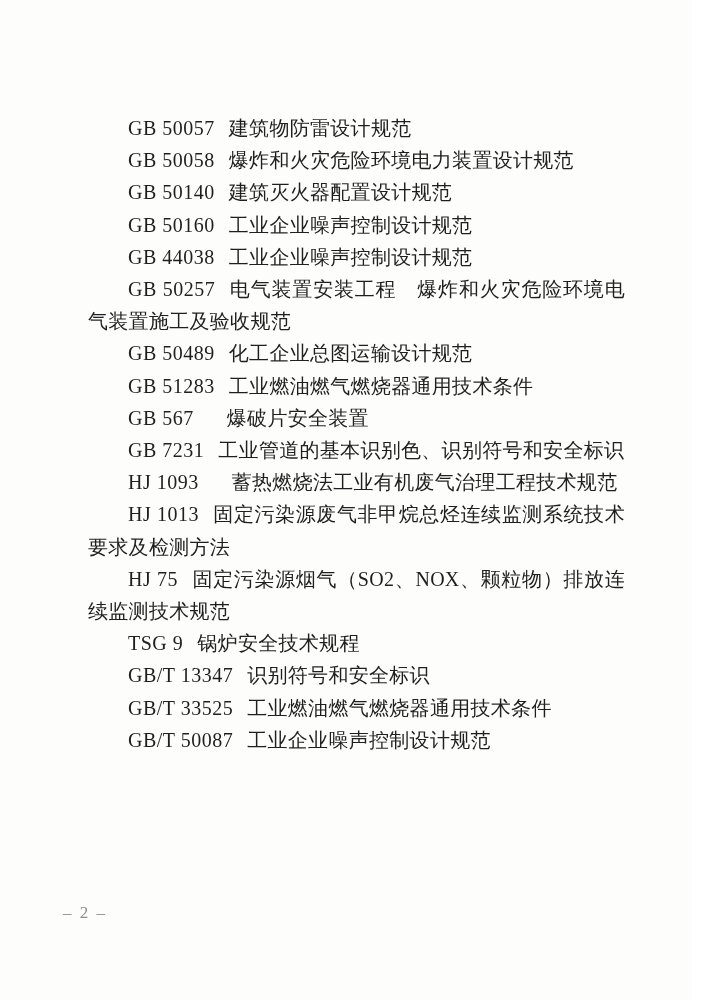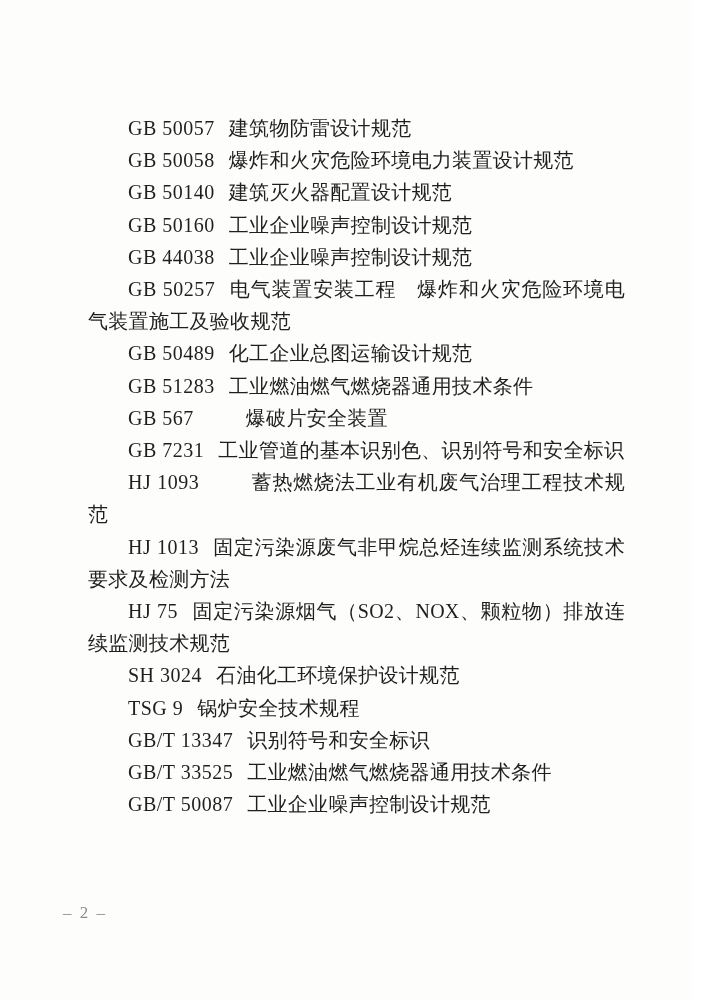--- a/index.html
+++ b/index.html
@@ -31,21 +31,21 @@
     white-space: pre-wrap;
     text-align: justify;
     text-justify: inter-ideograph;
   }
   .standard-code {
     font-family: "Liberation Serif", "DejaVu Serif", serif;
     letter-spacing: 0.5px;
     margin-right: 14px;
   }
   .standard-code.wide-gap {
-    margin-right: 52px;
+    margin-right: 33px;
   }
   .standard-title {
     letter-spacing: 0.3px;
   }
   .page-number {
     position: absolute;
     left: 63px;
     top: 903px;
     font-size: 17px;
     letter-spacing: 2px;
@@ -65,21 +65,20 @@
       <p class="standard-item"><span class="standard-code">GB 50160</span><span class="standard-title">工业企业噪声控制设计规范</span></p>
       <p class="standard-item"><span class="standard-code">GB 44038</span><span class="standard-title">工业企业噪声控制设计规范</span></p>
       <p class="standard-item"><span class="standard-code">GB 50257</span><span class="standard-title">电气装置安装工程　爆炸和火灾危险环境电气装置施工及验收规范</span></p>
       <p class="standard-item"><span class="standard-code">GB 50489</span><span class="standard-title">化工企业总图运输设计规范</span></p>
       <p class="standard-item"><span class="standard-code">GB 51283</span><span class="standard-title">工业燃油燃气燃烧器通用技术条件</span></p>
       <p class="standard-item"><span class="standard-code wide-gap">GB 567</span><span class="standard-title">爆破片安全装置</span></p>
       <p class="standard-item"><span class="standard-code">GB 7231</span><span class="standard-title">工业管道的基本识别色、识别符号和安全标识</span></p>
       <p class="standard-item"><span class="standard-code wide-gap">HJ 1093</span><span class="standard-title">蓄热燃烧法工业有机废气治理工程技术规范</span></p>
       <p class="standard-item"><span class="standard-code">HJ 1013</span><span class="standard-title">固定污染源废气非甲烷总烃连续监测系统技术要求及检测方法</span></p>
       <p class="standard-item"><span class="standard-code">HJ 75</span><span class="standard-title">固定污染源烟气（SO2、NOX、颗粒物）排放连续监测技术规范</span></p>
-      <p class="standard-item"><span class="standard-code">SH 3024</span><span class="standard-title">石油化工环境保护设计规范</span></p>
       <p class="standard-item"><span class="standard-code">TSG 9</span><span class="standard-title">锅炉安全技术规程</span></p>
       <p class="standard-item"><span class="standard-code">GB/T 13347</span><span class="standard-title">识别符号和安全标识</span></p>
       <p class="standard-item"><span class="standard-code">GB/T 33525</span><span class="standard-title">工业燃油燃气燃烧器通用技术条件</span></p>
       <p class="standard-item"><span class="standard-code">GB/T 50087</span><span class="standard-title">工业企业噪声控制设计规范</span></p>
     </div>
 
   <div class="page-number">– 2 –</div>
 
 </div>
 

